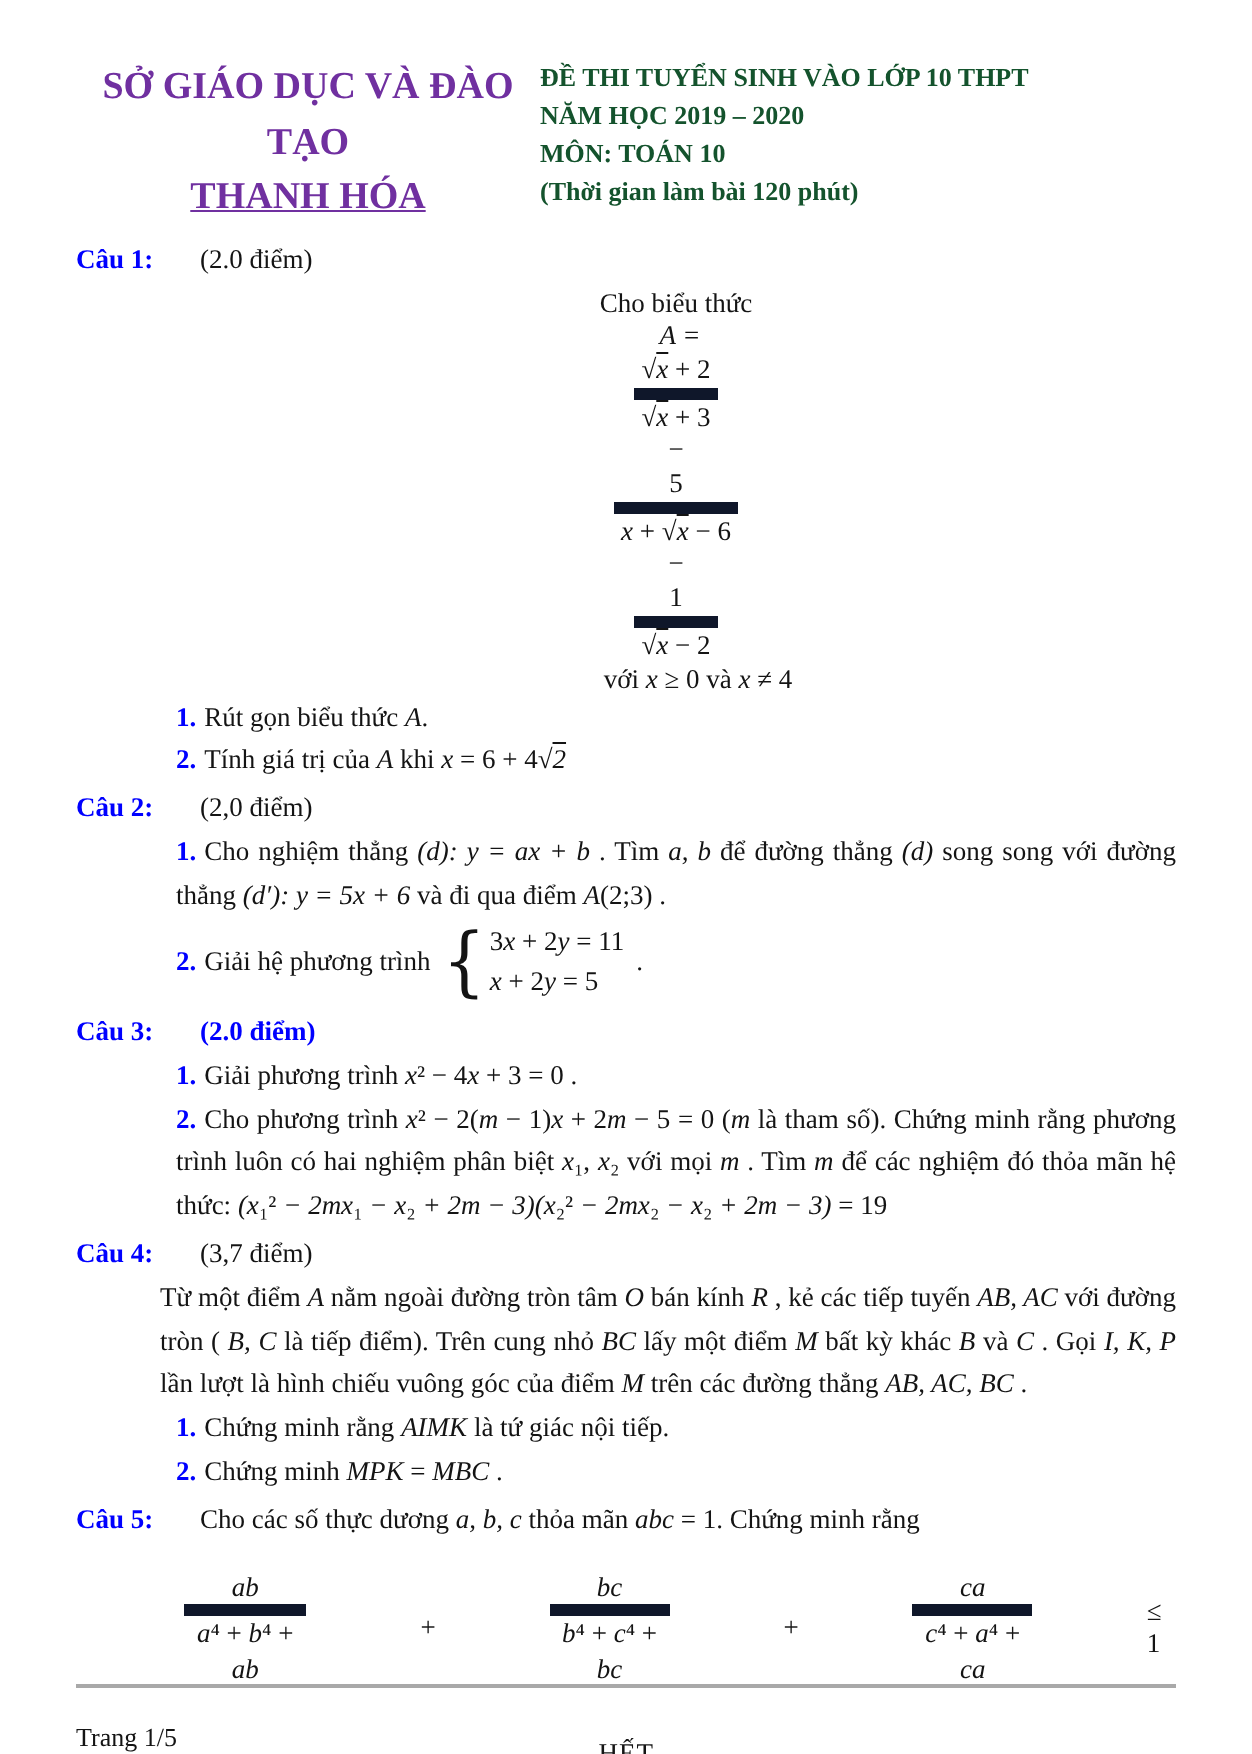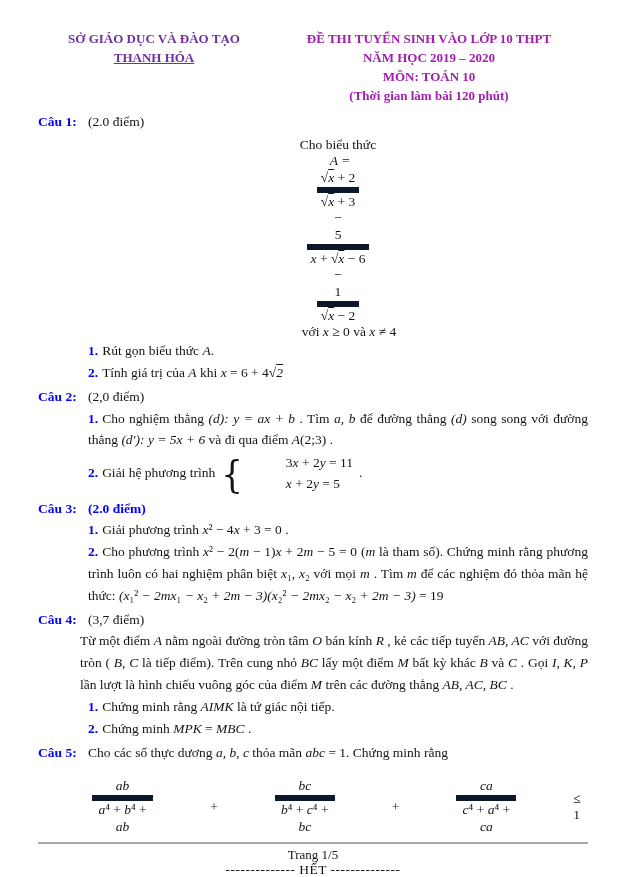--- a/index.html
+++ b/index.html
@@ -5,27 +5,27 @@
   html,body{margin:0;padding:0;}
   body{
     width:626px;height:877px;background:#ffffff;position:relative;overflow:hidden;
     font-family:"Liberation Serif","DejaVu Serif",serif;
     font-size:13.5px;color:#141414;
   }
   .page{position:absolute;inset:0;padding:30px 38px 0 38px;box-sizing:border-box;}
 
   
   .header{display:flex;margin-bottom:6px;}
-  .hdr-left{width:232px;text-align:center;font-weight:bold;color:#7030A0;font-size:13px;line-height:1.45;}
+  .hdr-left{width:232px;text-align:center;font-weight:bold;color:#7030A0;font-size:19px;line-height:1.45;}
   .hdr-left .place{text-decoration:underline;}
-  .hdr-right{flex:1;text-align:center;font-weight:bold;color:#a21caf;font-size:13px;line-height:1.45;}
+  .hdr-right{flex:1;text-align:left;font-weight:bold;color:#14532d;font-size:13px;line-height:1.45;}
 
   
   .q{margin-top:2px;}
-  .q-row{display:flex;align-items:baseline;line-height:1.6;}
+  .q-row{display:flex;align-items:baseline;line-height:1.6;gap:12px;}
   .q-label{width:50px;flex-shrink:0;color:#0000FF;font-weight:bold;}
   .pts{color:#141414;}
   .pts-blue{color:#0000FF;font-weight:bold;}
   .q-body{flex:1;text-align:justify;line-height:1.6;}
   .item{margin-left:50px;text-align:justify;line-height:1.62;}
   .item-no{color:#0000FF;font-weight:bold;padding-right:4px;}
   .para{margin-left:42px;text-align:justify;line-height:1.62;}
 
   
   .seg-m{font-style:italic;}
@@ -41,34 +41,34 @@
   .expr-line{margin:4px 0 0 50px;display:flex;align-items:center;flex-direction:column;}
   .expr-lhs{margin:0 4px 0 8px;font-style:italic;}
   .op{margin:0 3px;}
   .cond{margin-left:22px;white-space:nowrap;}
 
   
   .sysline{margin-left:50px;display:flex;align-items:center;line-height:1.35;margin-top:2px;margin-bottom:4px;}
   .system{display:inline-flex;align-items:center;margin-left:6px;}
   .sys-brace{font-family:"DejaVu Serif",serif;font-size:34px;font-weight:200;line-height:1;
              transform:scaleY(1.12);margin-right:2px;}
-  .sys-eqs{display:inline-flex;flex-direction:column;align-items:flex-start;line-height:1.5;margin-left:41px;}
+  .sys-eqs{display:inline-flex;flex-direction:column;align-items:flex-start;line-height:1.5;}
   .sys-post{margin-left:6px;}
 
   
   .big-formula{margin-left:50px;display:flex;justify-content:center;align-items:center;margin-top:14px;margin-bottom:6px;gap:48px;}
   .big-formula .op{margin:0 5px;}
   .rhs{margin-left:5px;}
 
   .het{text-align:center;margin-top:26px;letter-spacing:.5px;}
 
   
   .footer{position:absolute;left:38px;right:38px;top:842px;}
   .footer-rule{border-top:2px solid #a9a9a9;height:0;}
-  .page-num{text-align:center;font-size:13px;padding-top:3px;color:#141414;}
+  .page-num{text-align:left;font-size:13px;padding-top:17px;color:#141414;}
 </style>
 </head>
 <body>
 
 <div class="page">
 
   <div class="header">
     <div class="hdr-left">
       <div>SỞ GIÁO DỤC VÀ ĐÀO TẠO</div>
       <div class="place">THANH HÓA</div>

